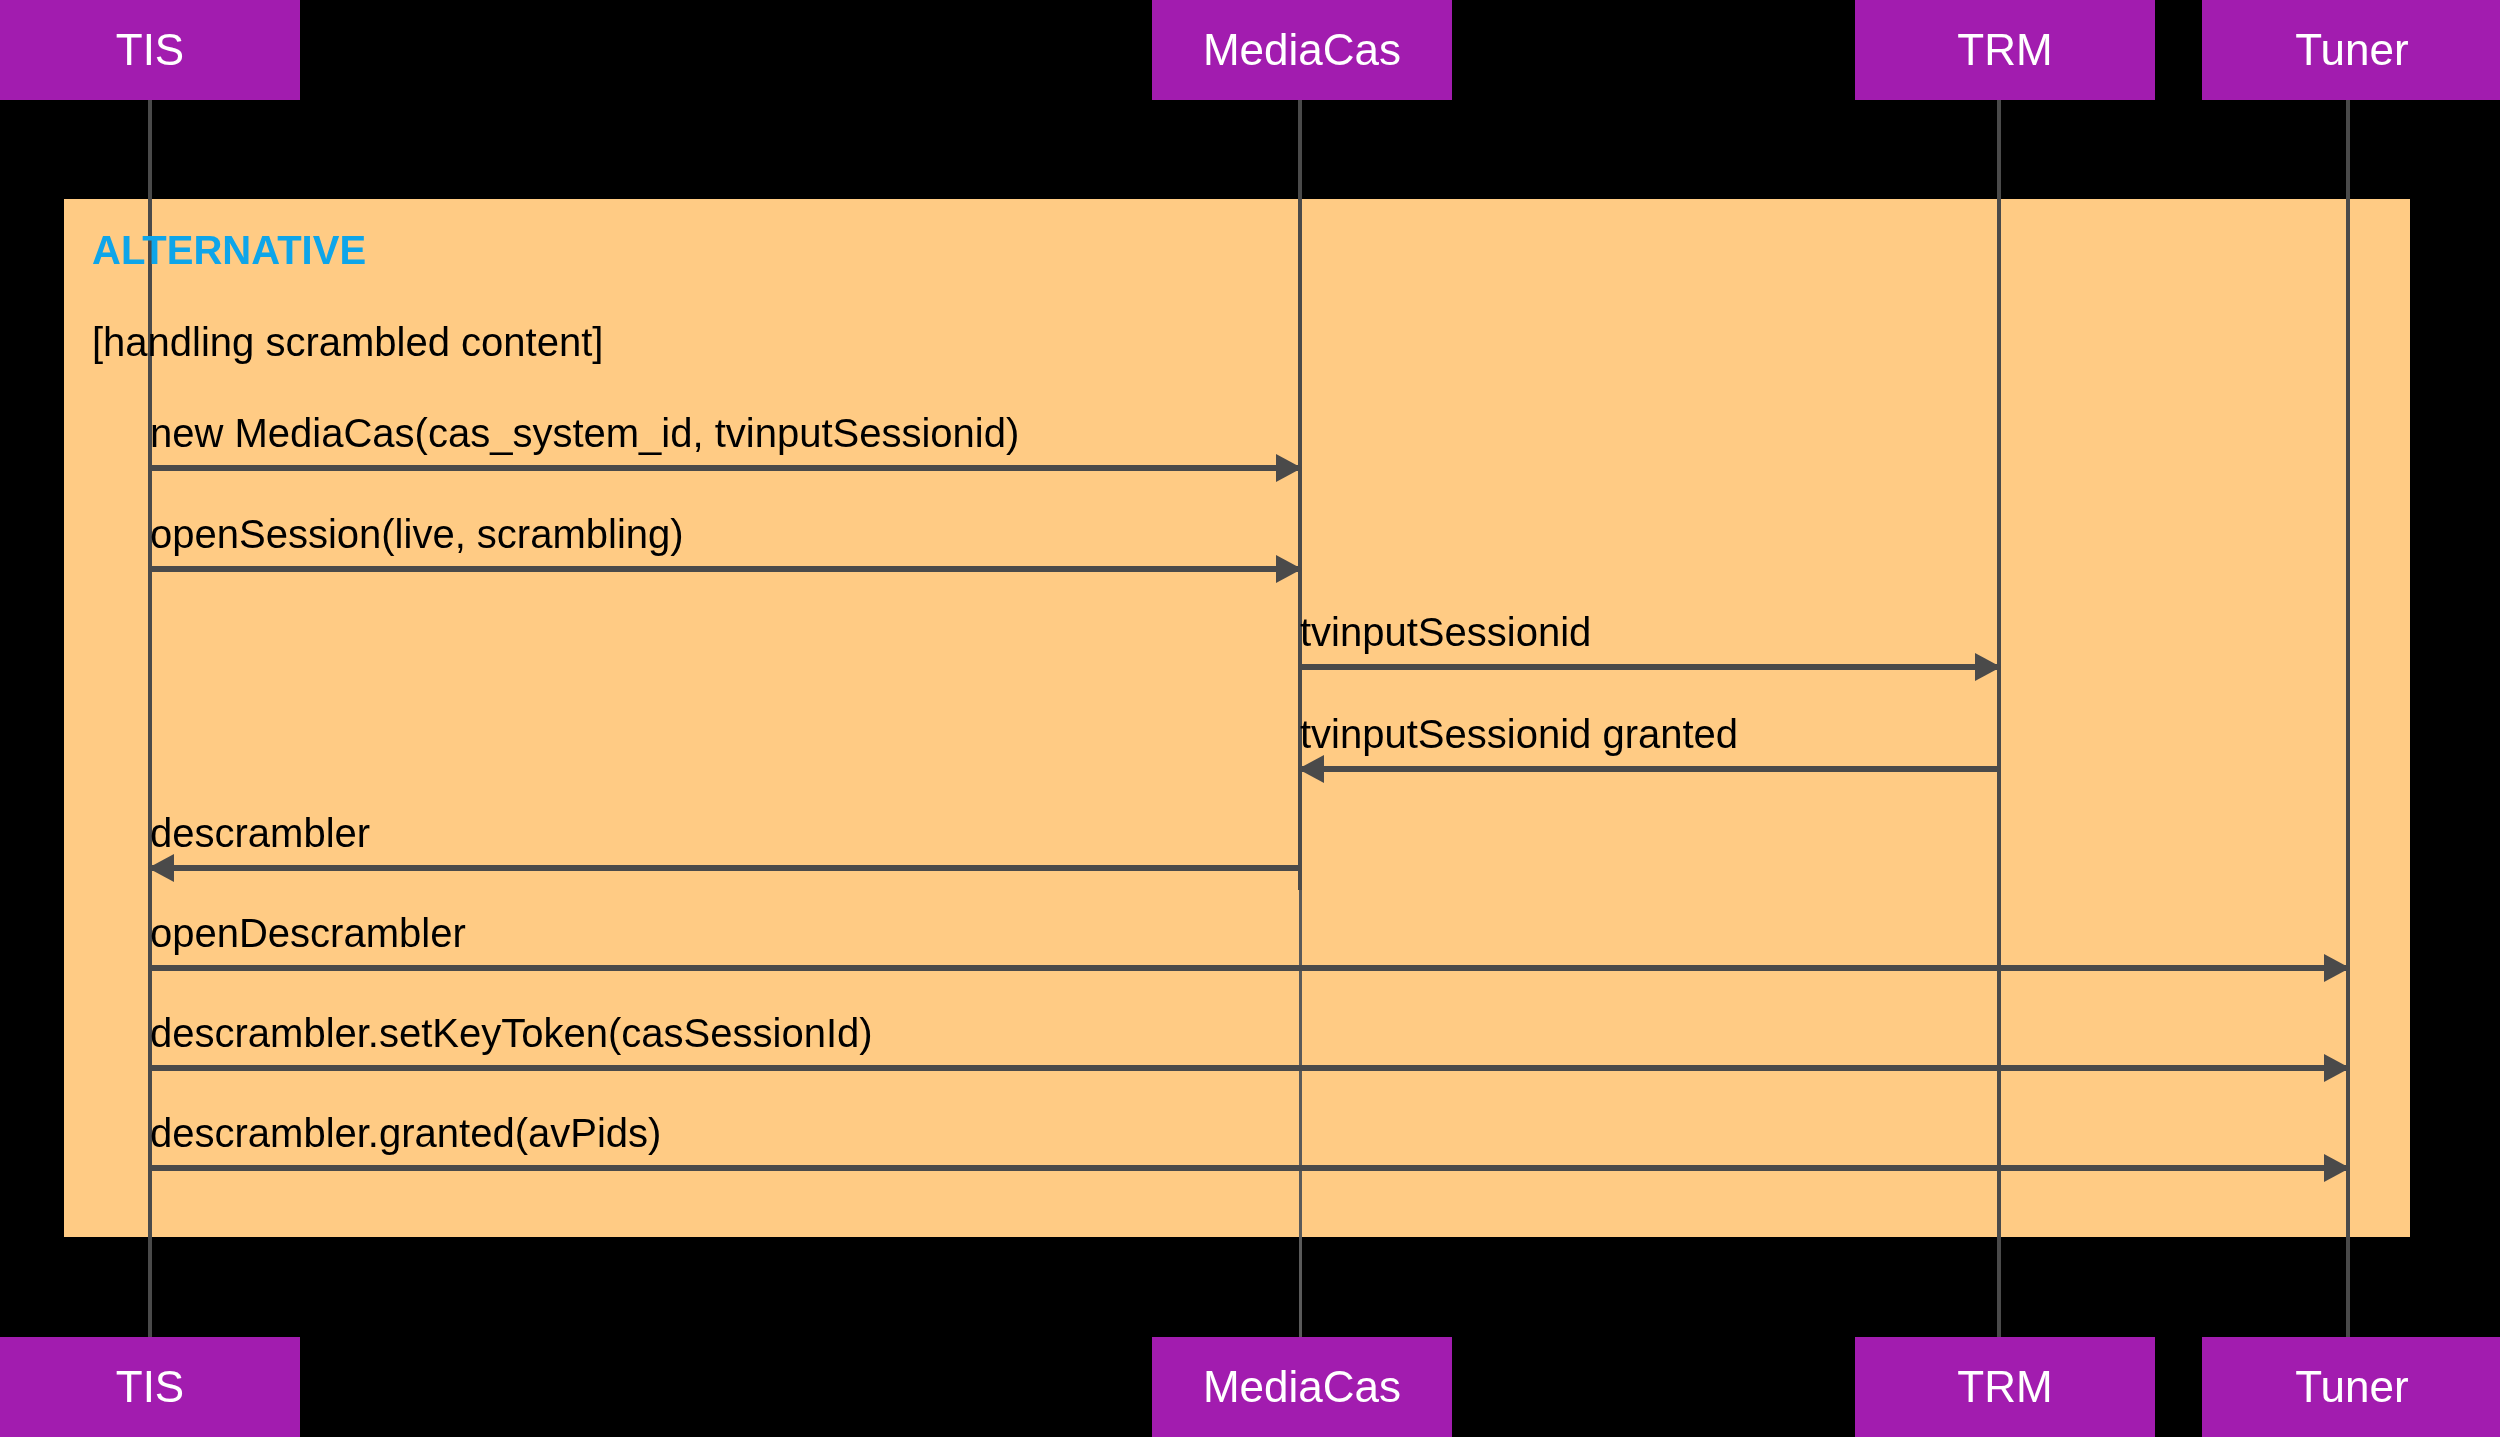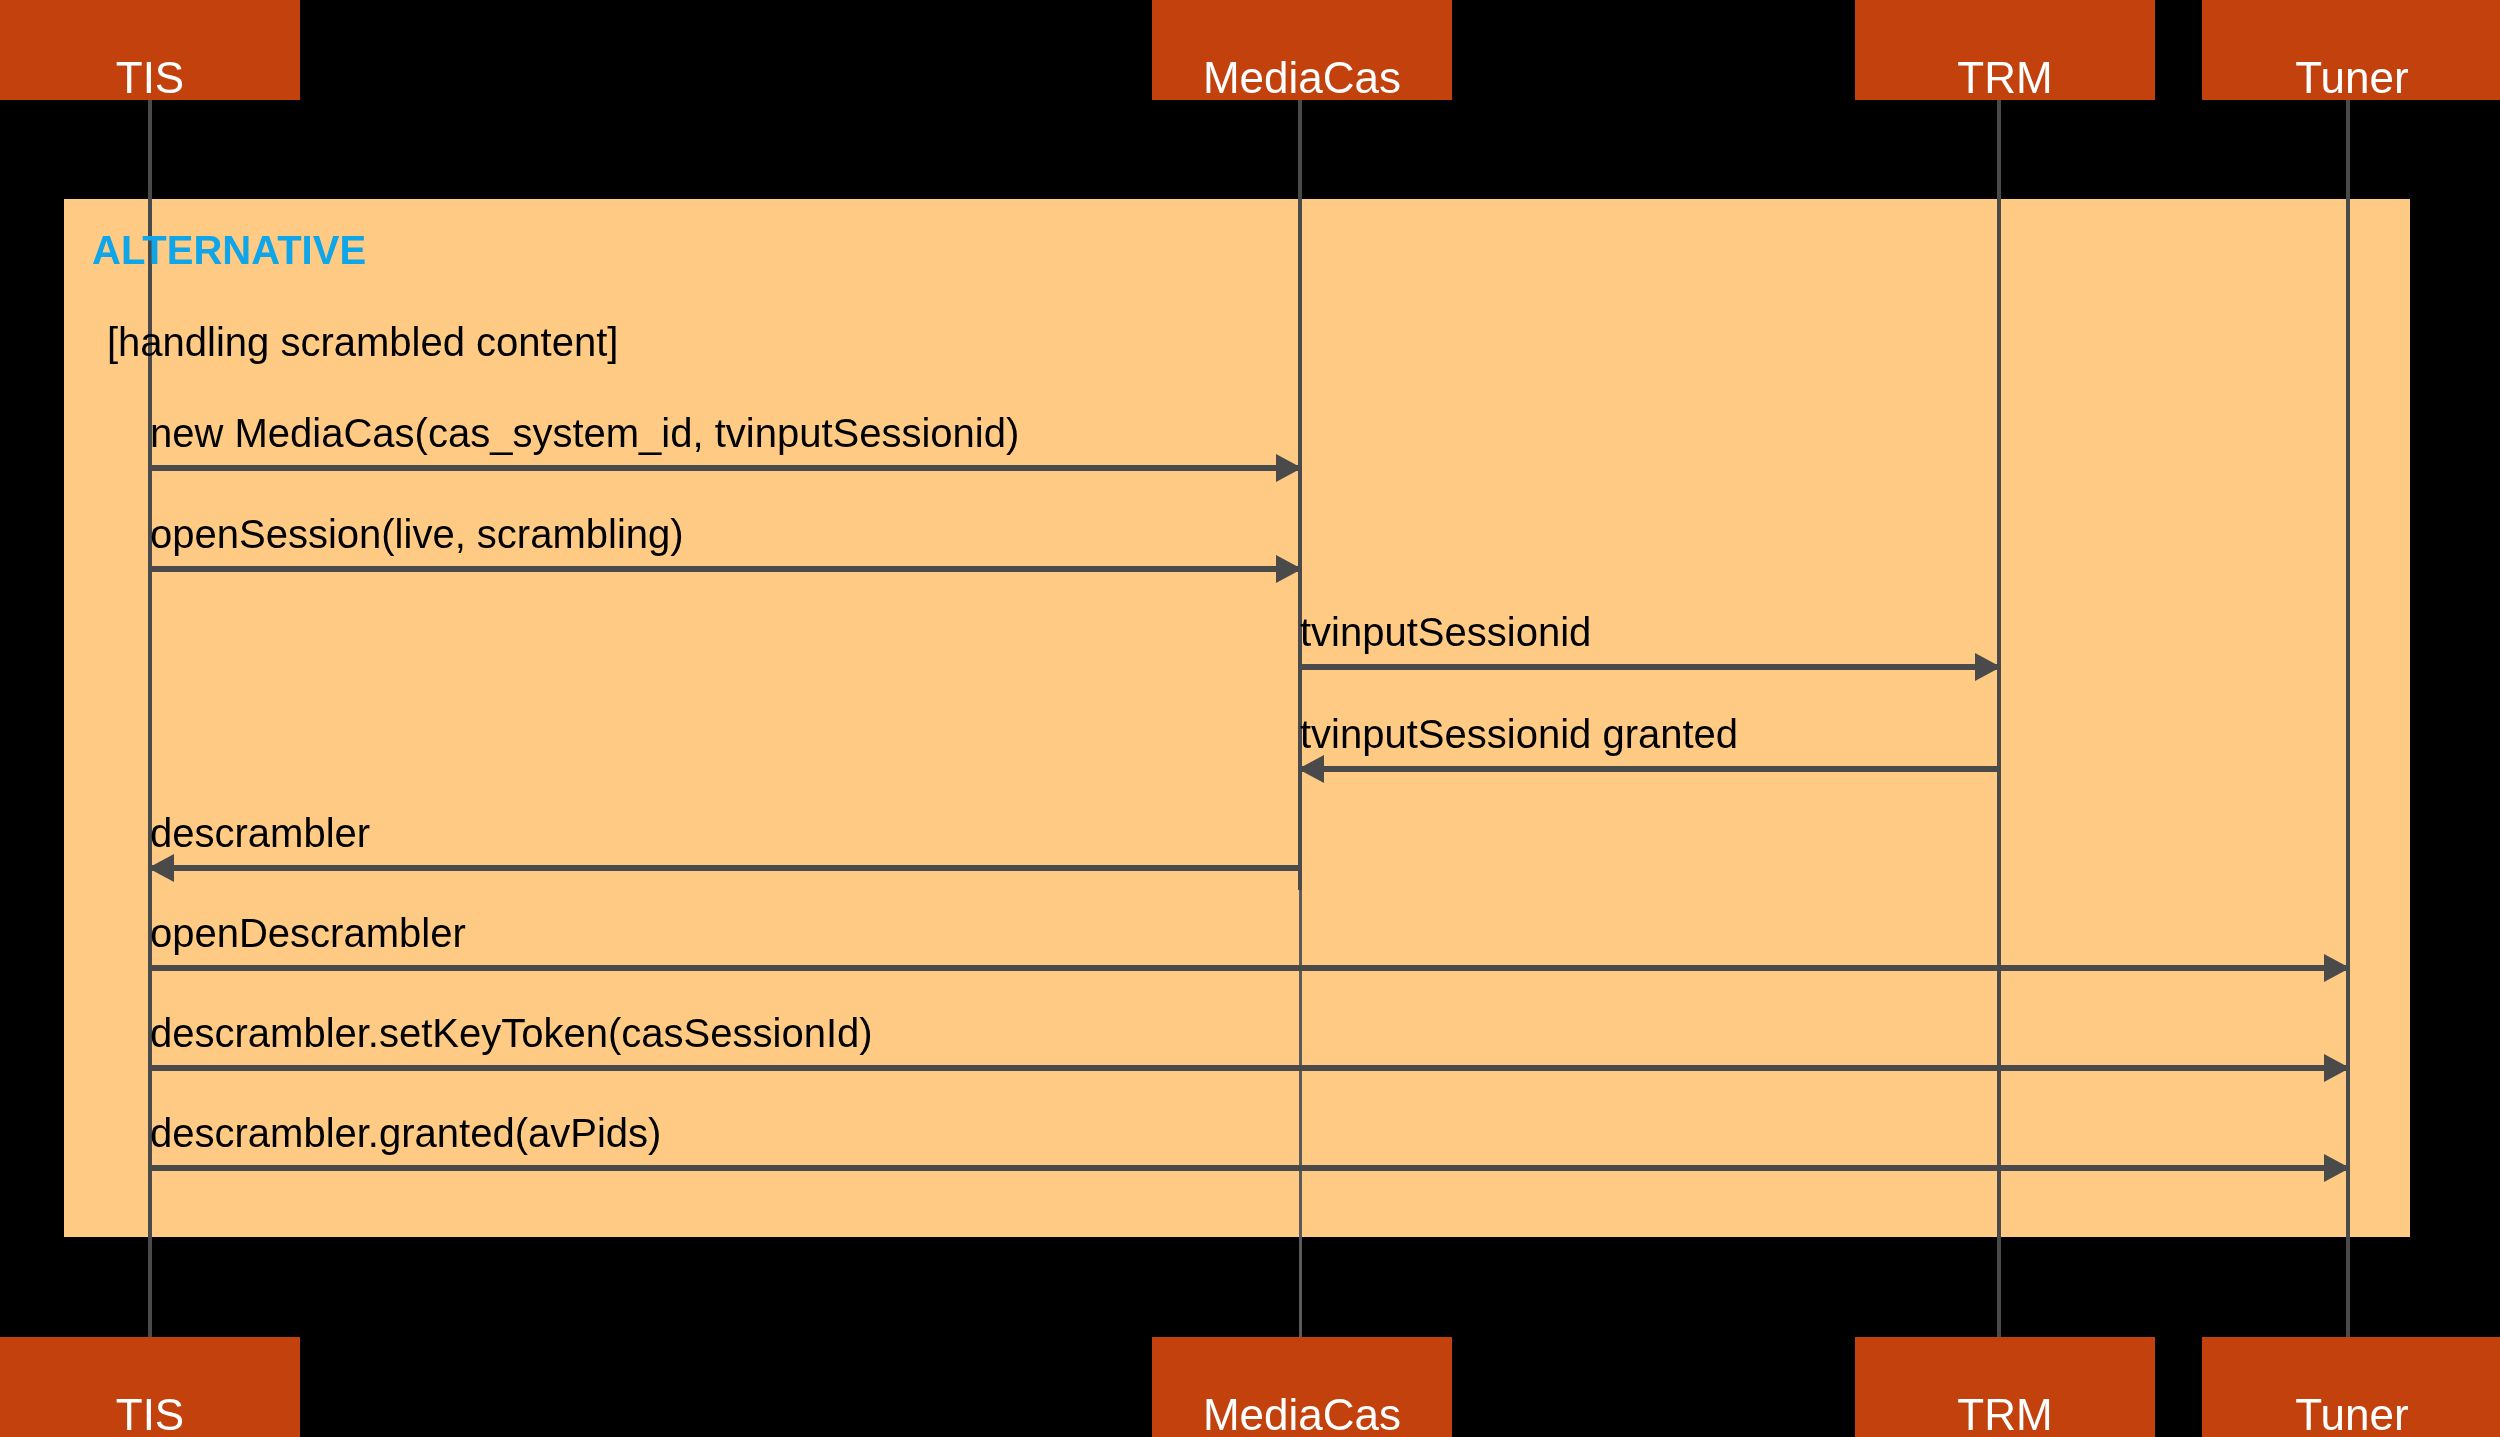--- a/index.html
+++ b/index.html
@@ -12,23 +12,23 @@
     width: 2500px;
     height: 1437px;
     background: #000000;
     overflow: hidden;
     font-family: "Liberation Sans", sans-serif;
   }
 
   
   .actor-box {
     position: absolute;
-    background: #c2410c;
+    background: #a21caf;
     display: flex;
-    align-items: flex-end;
+    align-items: center;
     justify-content: center;
     box-sizing: border-box;
   }
   .actor-label {
     color: #ffffff;
     font-size: 44px;
     font-family: "Liberation Sans", sans-serif;
     line-height: 1;
     white-space: nowrap;
   }
@@ -123,21 +123,21 @@
 
   <div class="fragment" style="left:64px; top:199px; width:2346px; height:1038px;"></div>
 
   <div class="lifeline" style="left:148px; top:199px; height:1038px;"></div>
   <div class="lifeline" style="left:1298px; top:199px; height:691px;"></div>
   <div class="lifeline thin" style="left:1299px; top:890px; height:347px;"></div>
   <div class="lifeline" style="left:1997px; top:199px; height:1038px;"></div>
   <div class="lifeline" style="left:2346px; top:199px; height:1038px;"></div>
 
   <div class="fragment-title" style="left:92px; top:228px;">ALTERNATIVE</div>
-  <div class="fragment-guard" style="left:92px; top:320px;margin-left:15px;">[handling scrambled content]</div>
+  <div class="fragment-guard" style="left:92px; top:320px;">[handling scrambled content]</div>
 
   <div class="msg" style="left:150px; top:465px; width:1150px;">
     <div class="msg-line"></div>
     <div class="msg-head right"></div>
     <div class="msg-label">new MediaCas(cas_system_id, tvinputSessionid)</div>
   </div>
 
   <div class="msg" style="left:150px; top:566px; width:1150px;">
     <div class="msg-line"></div>
     <div class="msg-head right"></div>

